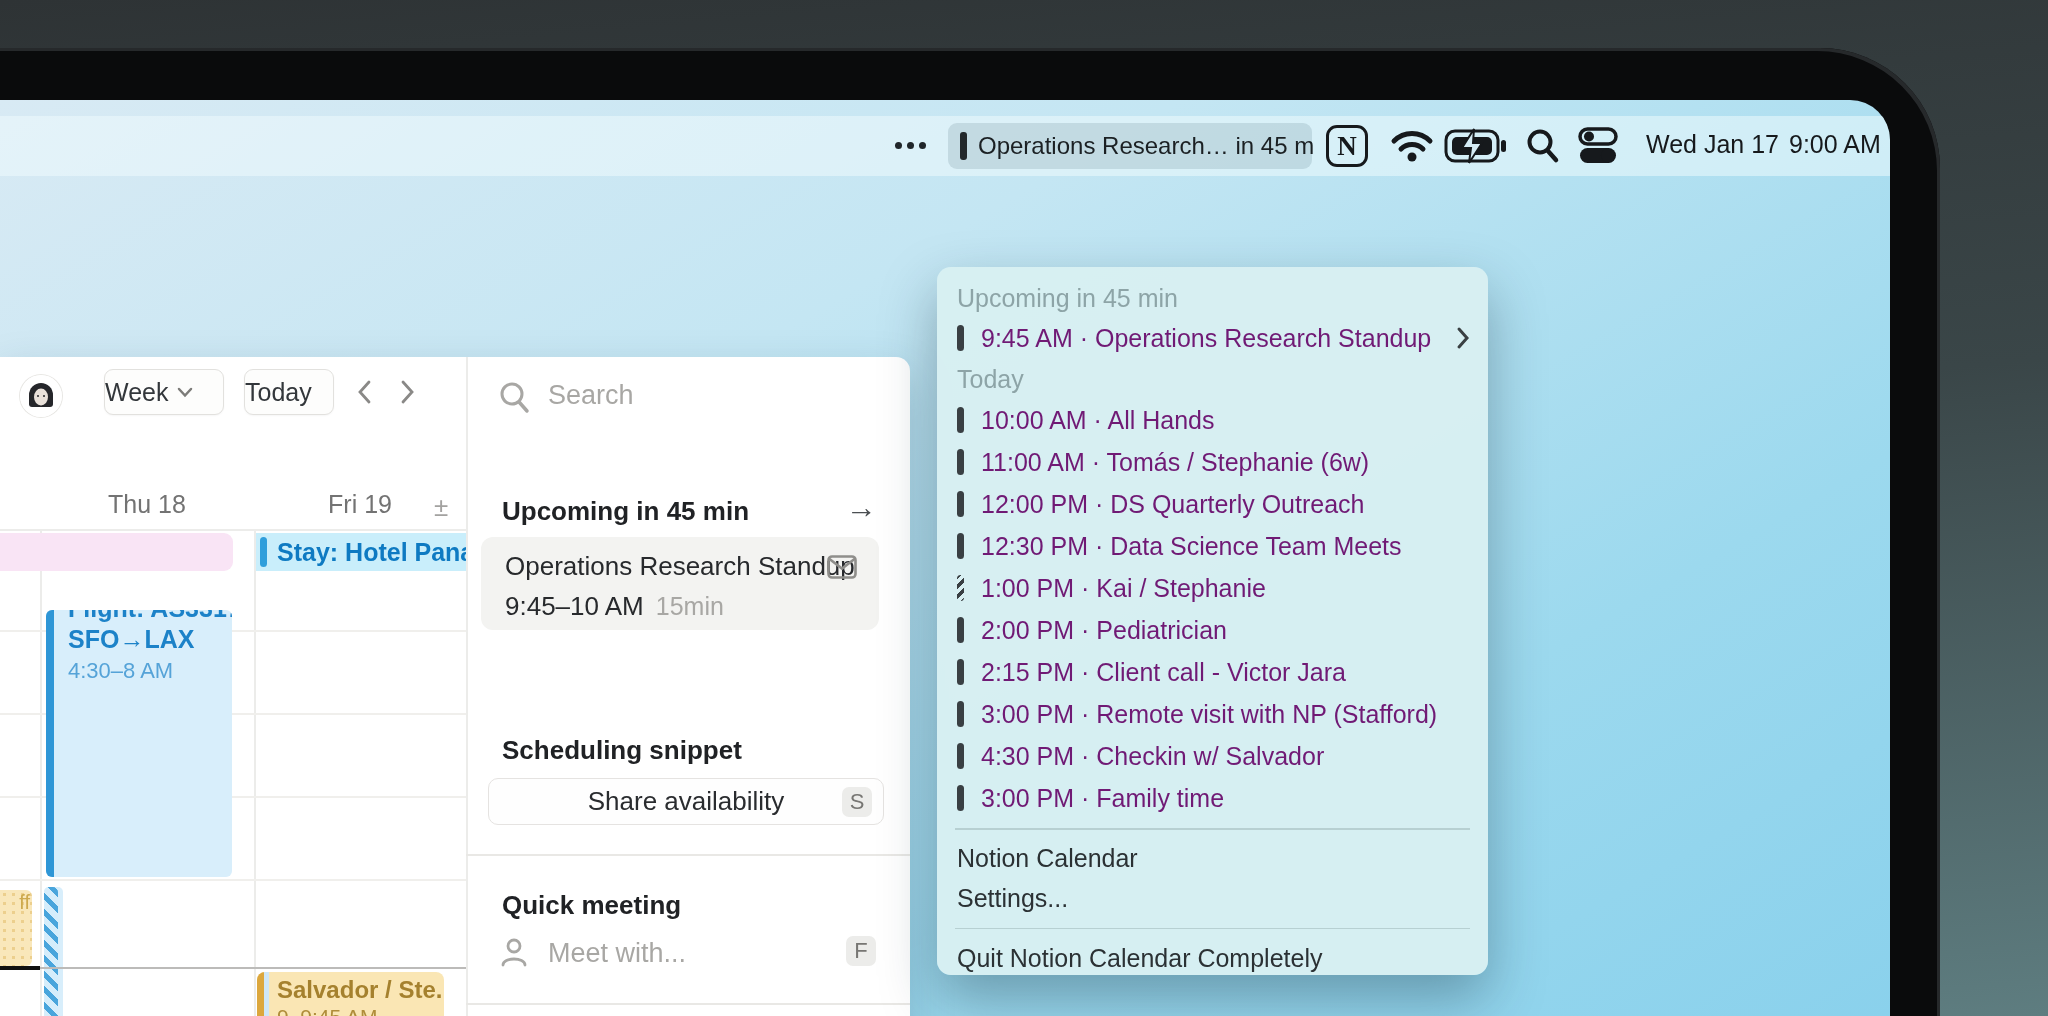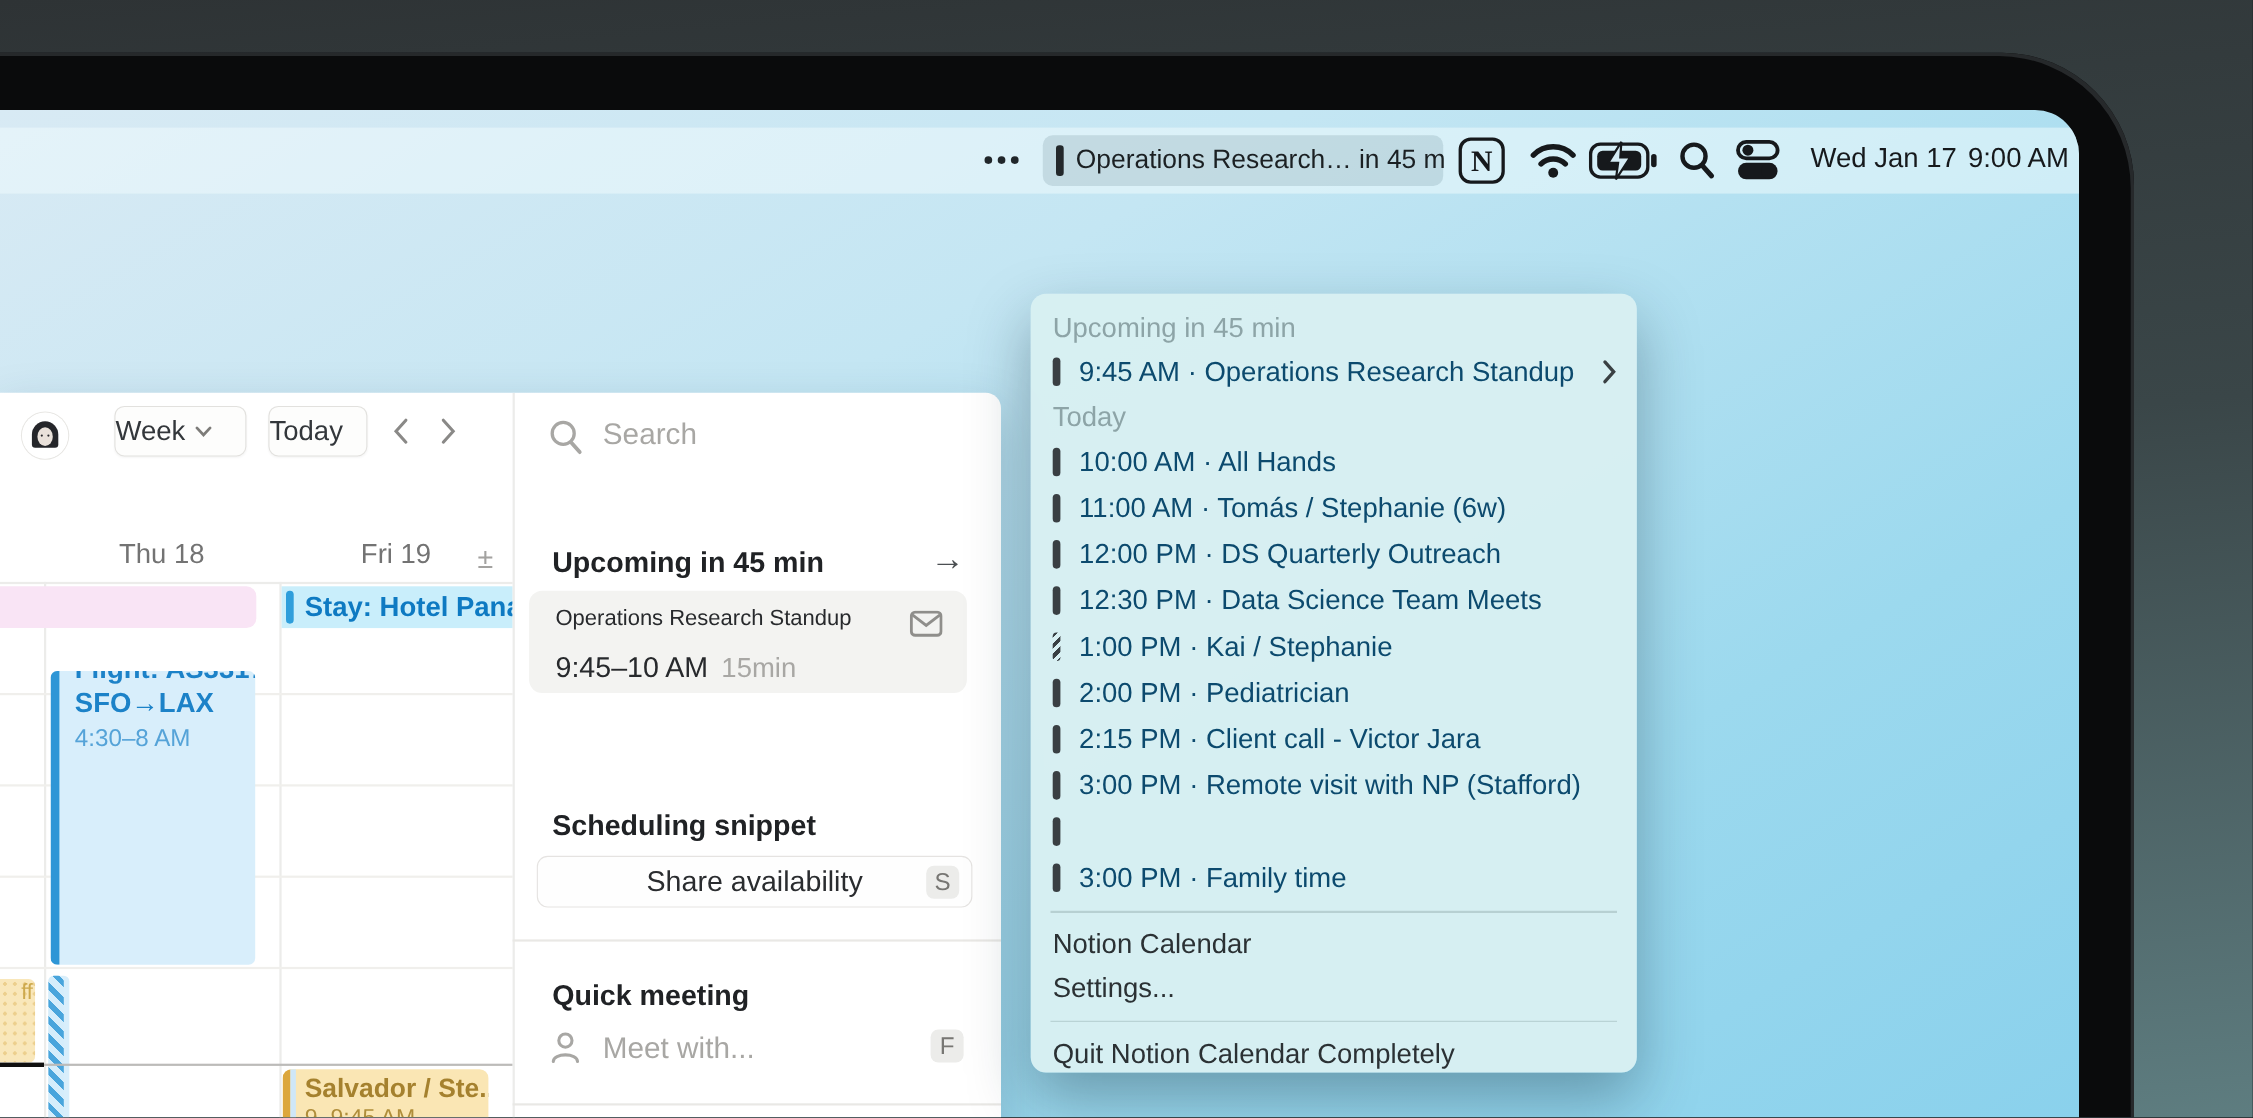--- a/index.html
+++ b/index.html
@@ -26,21 +26,21 @@
   .mb-notion span{font-family:"Liberation Serif",serif;font-weight:700;font-size:27px;color:#16191c;}
   .mb-ic{position:absolute;top:11px;}
   .mb-date{position:absolute;top:14px;font-size:25px;font-weight:500;color:#16191c;white-space:nowrap;}
   
   .tray{position:absolute;left:937px;top:167px;width:551px;height:708px;border-radius:14px;
     background:rgba(216,239,242,0.97);box-shadow:0 24px 55px rgba(15,40,55,0.35);
     padding:12px 0 0 0;overflow:hidden;}
   .tray .hdr{height:38px;display:flex;align-items:center;padding:0 20px;
     font-size:25px;color:#8da4a7;}
   .tray .row{height:42px;display:flex;align-items:center;padding:0 18px 0 20px;gap:17px;
-    font-size:25px;color:#0c4a6e;}
+    font-size:25px;color:#701a75;}
   .tray .row .lbl{flex:1;white-space:nowrap;overflow:hidden;}
   .bar-ic{width:7px;height:26px;border-radius:3.5px;background:#393f43;flex:0 0 auto;}
   .bar-ic.striped{background:repeating-linear-gradient(135deg,#393f43 0 3.5px,rgba(216,239,242,0.95) 3.5px 7px);}
   .tray .divider{height:1.5px;background:rgba(60,85,85,0.20);margin:9px 18px;}
   .tray .mrow{height:40px;display:flex;align-items:center;padding:0 20px;font-size:25px;color:#2b3134;}
   
   .window{position:absolute;left:0;top:257px;width:910px;height:759px;background:#fff;
     border-top-right-radius:14px;box-shadow:0 18px 45px rgba(25,60,85,0.22);overflow:hidden;}
   .avatar{position:absolute;left:20px;top:18px;width:42px;height:42px;border-radius:50%;
     background:#fff;box-shadow:0 0 0 1px #e8e7e4;overflow:hidden;}
@@ -80,21 +80,21 @@
   .ev-salvador .tt{margin:4px 0 0 20px;font-size:24px;font-weight:700;color:#a5812e;white-space:nowrap;}
   .ev-salvador .tm{margin:1px 0 0 20px;font-size:21px;color:#b08d3a;}
   .nowline-black{position:absolute;left:0;top:609px;width:40px;height:3.5px;background:#101010;}
   .nowline-gray{position:absolute;left:40px;top:610px;width:426px;height:1.5px;background:#bcbbb9;}
   
   .panel-border{position:absolute;left:466px;top:0;bottom:0;width:1.5px;background:#ececea;}
   .p-title{position:absolute;font-size:26px;font-weight:700;color:#202225;white-space:nowrap;}
   .p-input{position:absolute;border:none;outline:none;background:transparent;font-size:27px;color:#33373b;}
   .p-input::placeholder{color:#a8a7a4;}
   .p-card{position:absolute;left:481px;top:180px;width:398px;height:93px;border-radius:12px;background:#f3f3f1;}
-  .p-card .cttl{position:absolute;left:24px;top:14px;font-size:20px;color:#27292c;white-space:nowrap;}
+  .p-card .cttl{position:absolute;left:24px;top:14px;font-size:26px;color:#27292c;white-space:nowrap;}
   .p-card .ctime{position:absolute;left:24px;top:54px;font-size:26px;color:#27292c;display:flex;gap:12px;align-items:baseline;}
   .p-card .ctime em{font-style:normal;font-size:25px;color:#a8a7a4;}
   .p-btn{position:absolute;left:488px;top:421px;width:396px;height:47px;border:1.5px solid #e5e3e1;
     border-radius:10px;background:#fefefe;display:flex;align-items:center;justify-content:center;
     font-size:26px;color:#2a2c2f;}
   .kbd{position:absolute;width:30px;height:30px;border-radius:7px;background:#ececea;
     display:flex;align-items:center;justify-content:center;font-size:22px;color:#777673;}
   .p-div{position:absolute;left:466px;width:444px;height:1.5px;background:#e9e8e5;}
   .p-arrow{position:absolute;left:846px;top:133px;font-size:31px;color:#4b4f52;}
   svg{display:block;}
@@ -311,20 +311,21 @@
       <div class="row">
         <div class="bar-ic"></div>
         <span class="lbl">2:15 PM · Client call - Victor Jara</span>
         </div>
       <div class="row">
         <div class="bar-ic"></div>
         <span class="lbl">3:00 PM · Remote visit with NP (Stafford)</span>
         </div>
       <div class="row">
         <div class="bar-ic"></div>
+        <span class="lbl">4:30 PM · Checkin w/ Salvador</span>
         </div>
       <div class="row">
         <div class="bar-ic"></div>
         <span class="lbl">3:00 PM · Family time</span>
         </div>
 
       <div class="divider"></div>
       <div class="mrow">Notion Calendar</div>
       <div class="mrow">Settings...</div>
       <div class="divider"></div>

